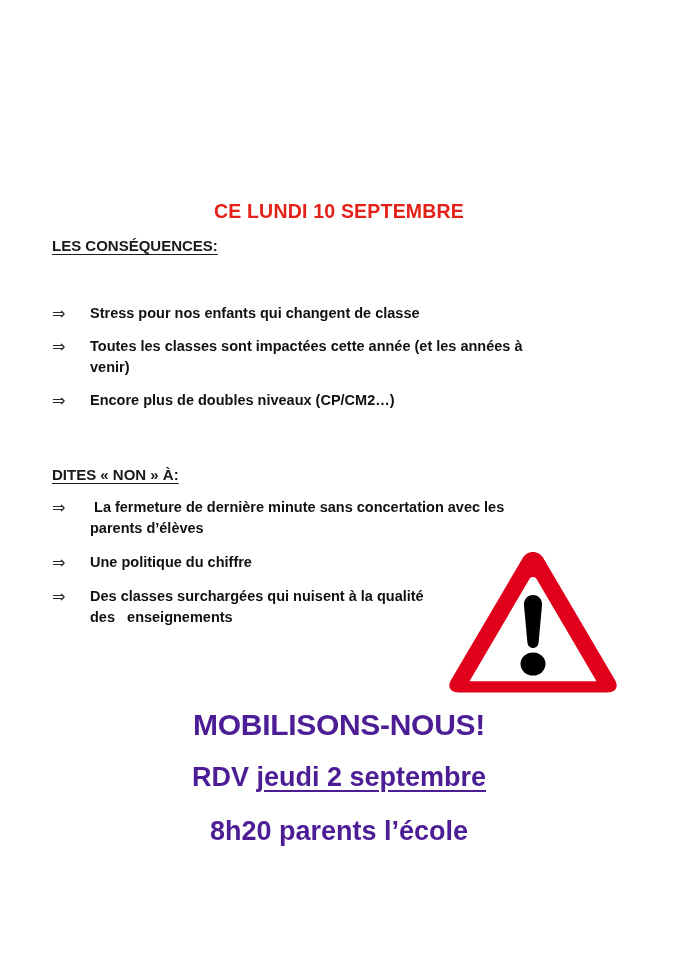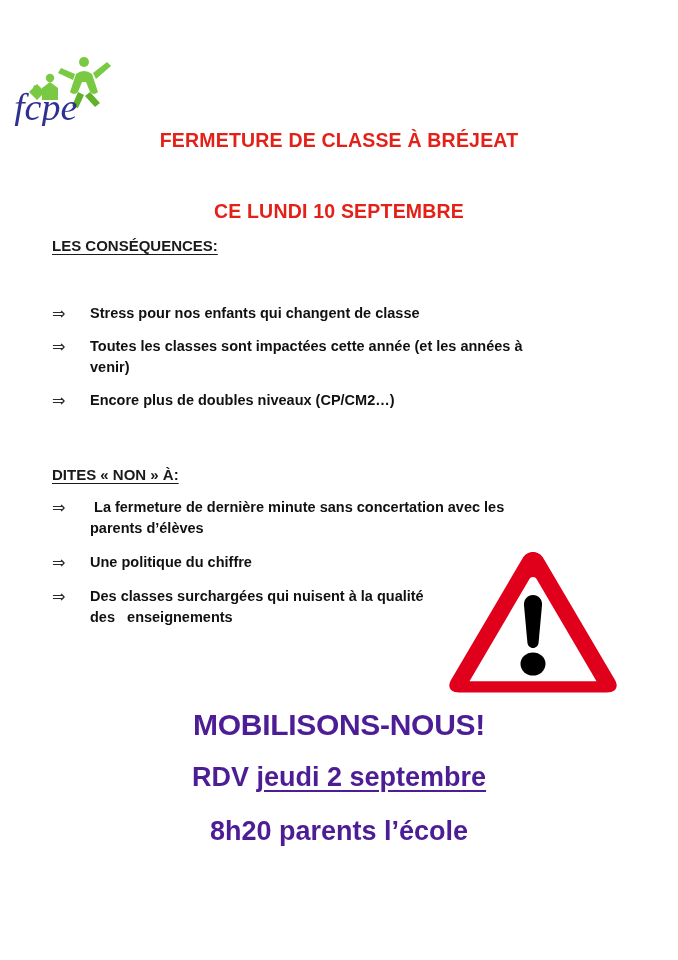--- a/index.html
+++ b/index.html
@@ -125,42 +125,21 @@
     top: 816px;
     font-size: 27px;
     font-family: "Liberation Sans", sans-serif;
   }
 </style>
 </head>
 <body>
 
 <div id="page">
 
-  <div id="logo">
-    <svg viewBox="0 0 110 78" xmlns="http://www.w3.org/2000/svg" aria-hidden="true">
-      <g>
 
-        <polygon points="17,44 25,36 33,44 25,52" fill="#7AC943"></polygon>
-
-        <circle cx="38" cy="30" r="4.2" fill="#7AC943"></circle>
-        <path d="M30 40 L38 34 L46 40 L46 52 L30 52 Z" fill="#7AC943"></path>
-        <path d="M29 40 L22 37 L21 41 L28 44 Z" fill="#7AC943"></path>
-
-        <circle cx="72" cy="14" r="5" fill="#7AC943"></circle>
-        <path d="M64 26 Q72 20 80 26 L86 44 Q82 48 78 44 L74 34 L70 34 L66 44 Q62 48 58 44 Z" fill="#7AC943"></path>
-        <path d="M63 26 L49 20 L46 25 L61 32 Z" fill="#7AC943"></path>
-        <path d="M81 25 L95 14 L99 18 L84 31 Z" fill="#7AC943"></path>
-        <path d="M66 44 L60 58 L66 60 L72 47 Z" fill="#5FB229"></path>
-        <path d="M78 44 L88 55 L83 59 L73 48 Z" fill="#5FB229"></path>
-      </g>
-      <text x="2" y="72" font-family="'Liberation Serif', serif" font-size="38" font-style="italic" fill="#2E3192">fcpe</text>
-    </svg>
-  </div>
-
-  <div class="title-line" id="title1">FERMETURE DE CLASSE À BRÉJEAT</div>
   <div class="title-line" id="title2">CE LUNDI 10 SEPTEMBRE</div>
 
   <div class="section-heading" id="heading-consequences">LES CONSÉQUENCES:</div>
 
   <div class="bullet-list" id="list-consequences">
     <div class="bullet-row">
       <span class="bullet-arrow">⇒</span>
       <span class="bullet-text">Stress pour nos enfants qui changent de classe</span>
     </div>
     <div class="bullet-row">

